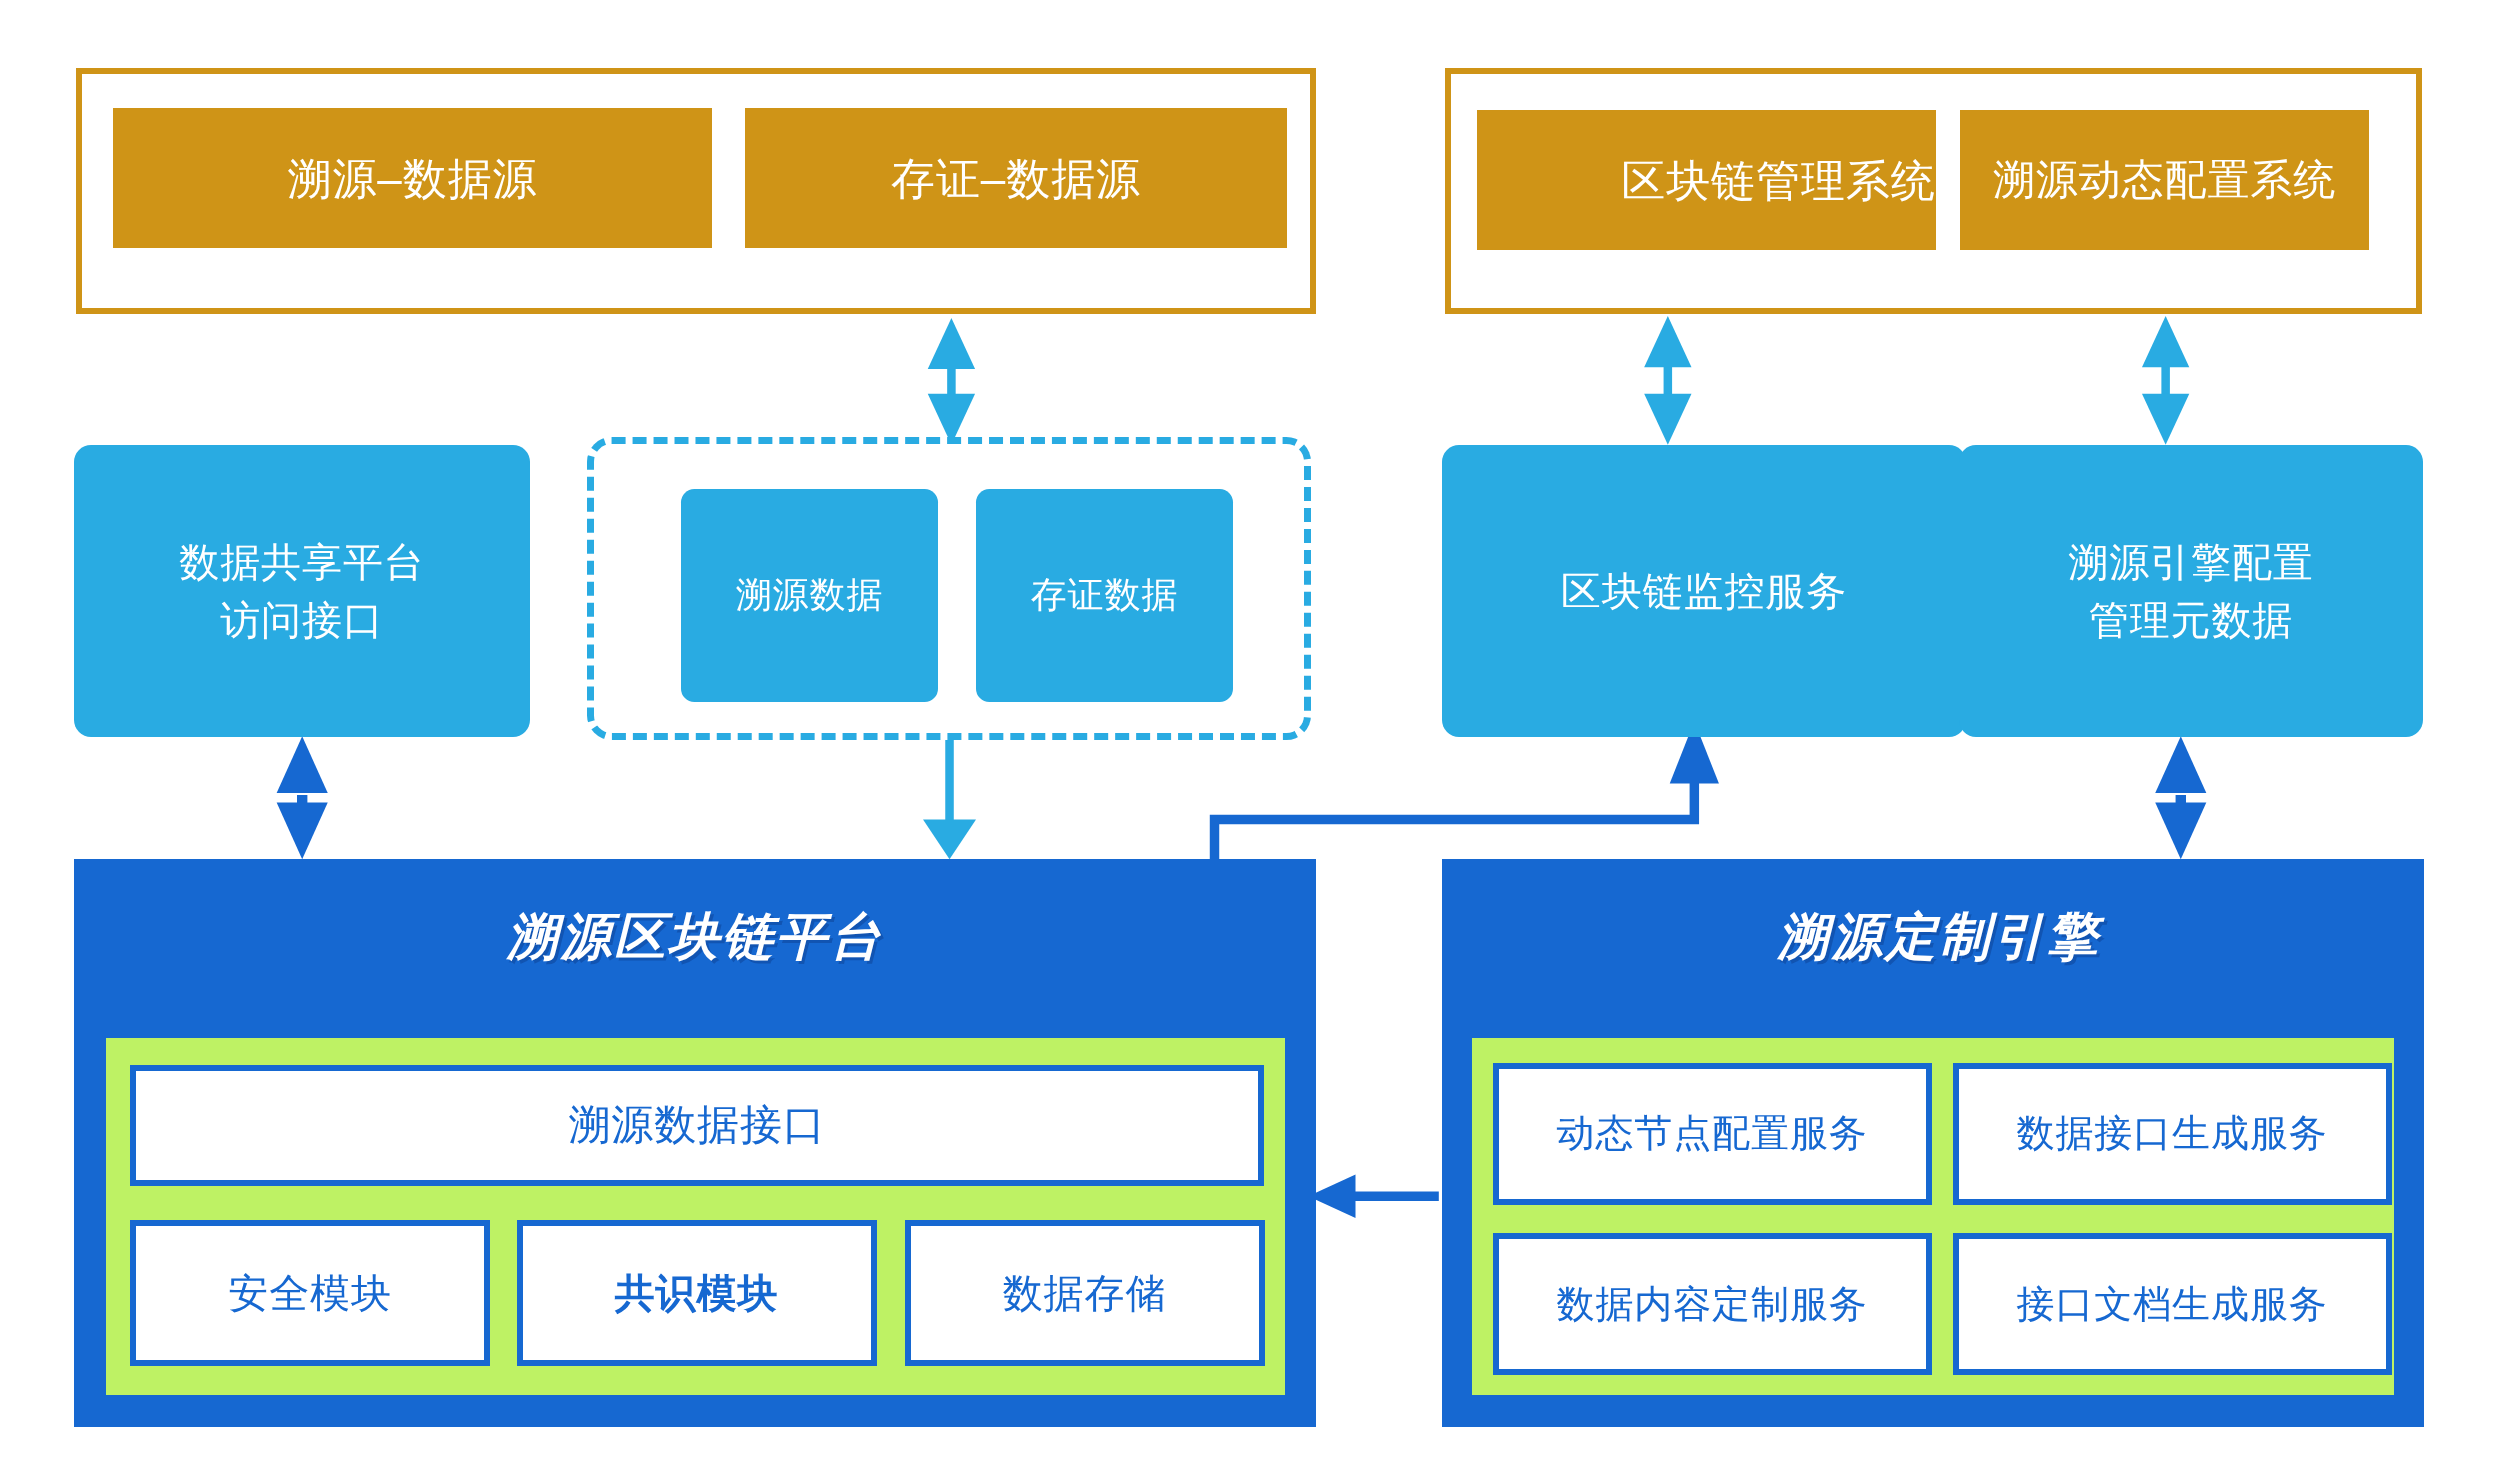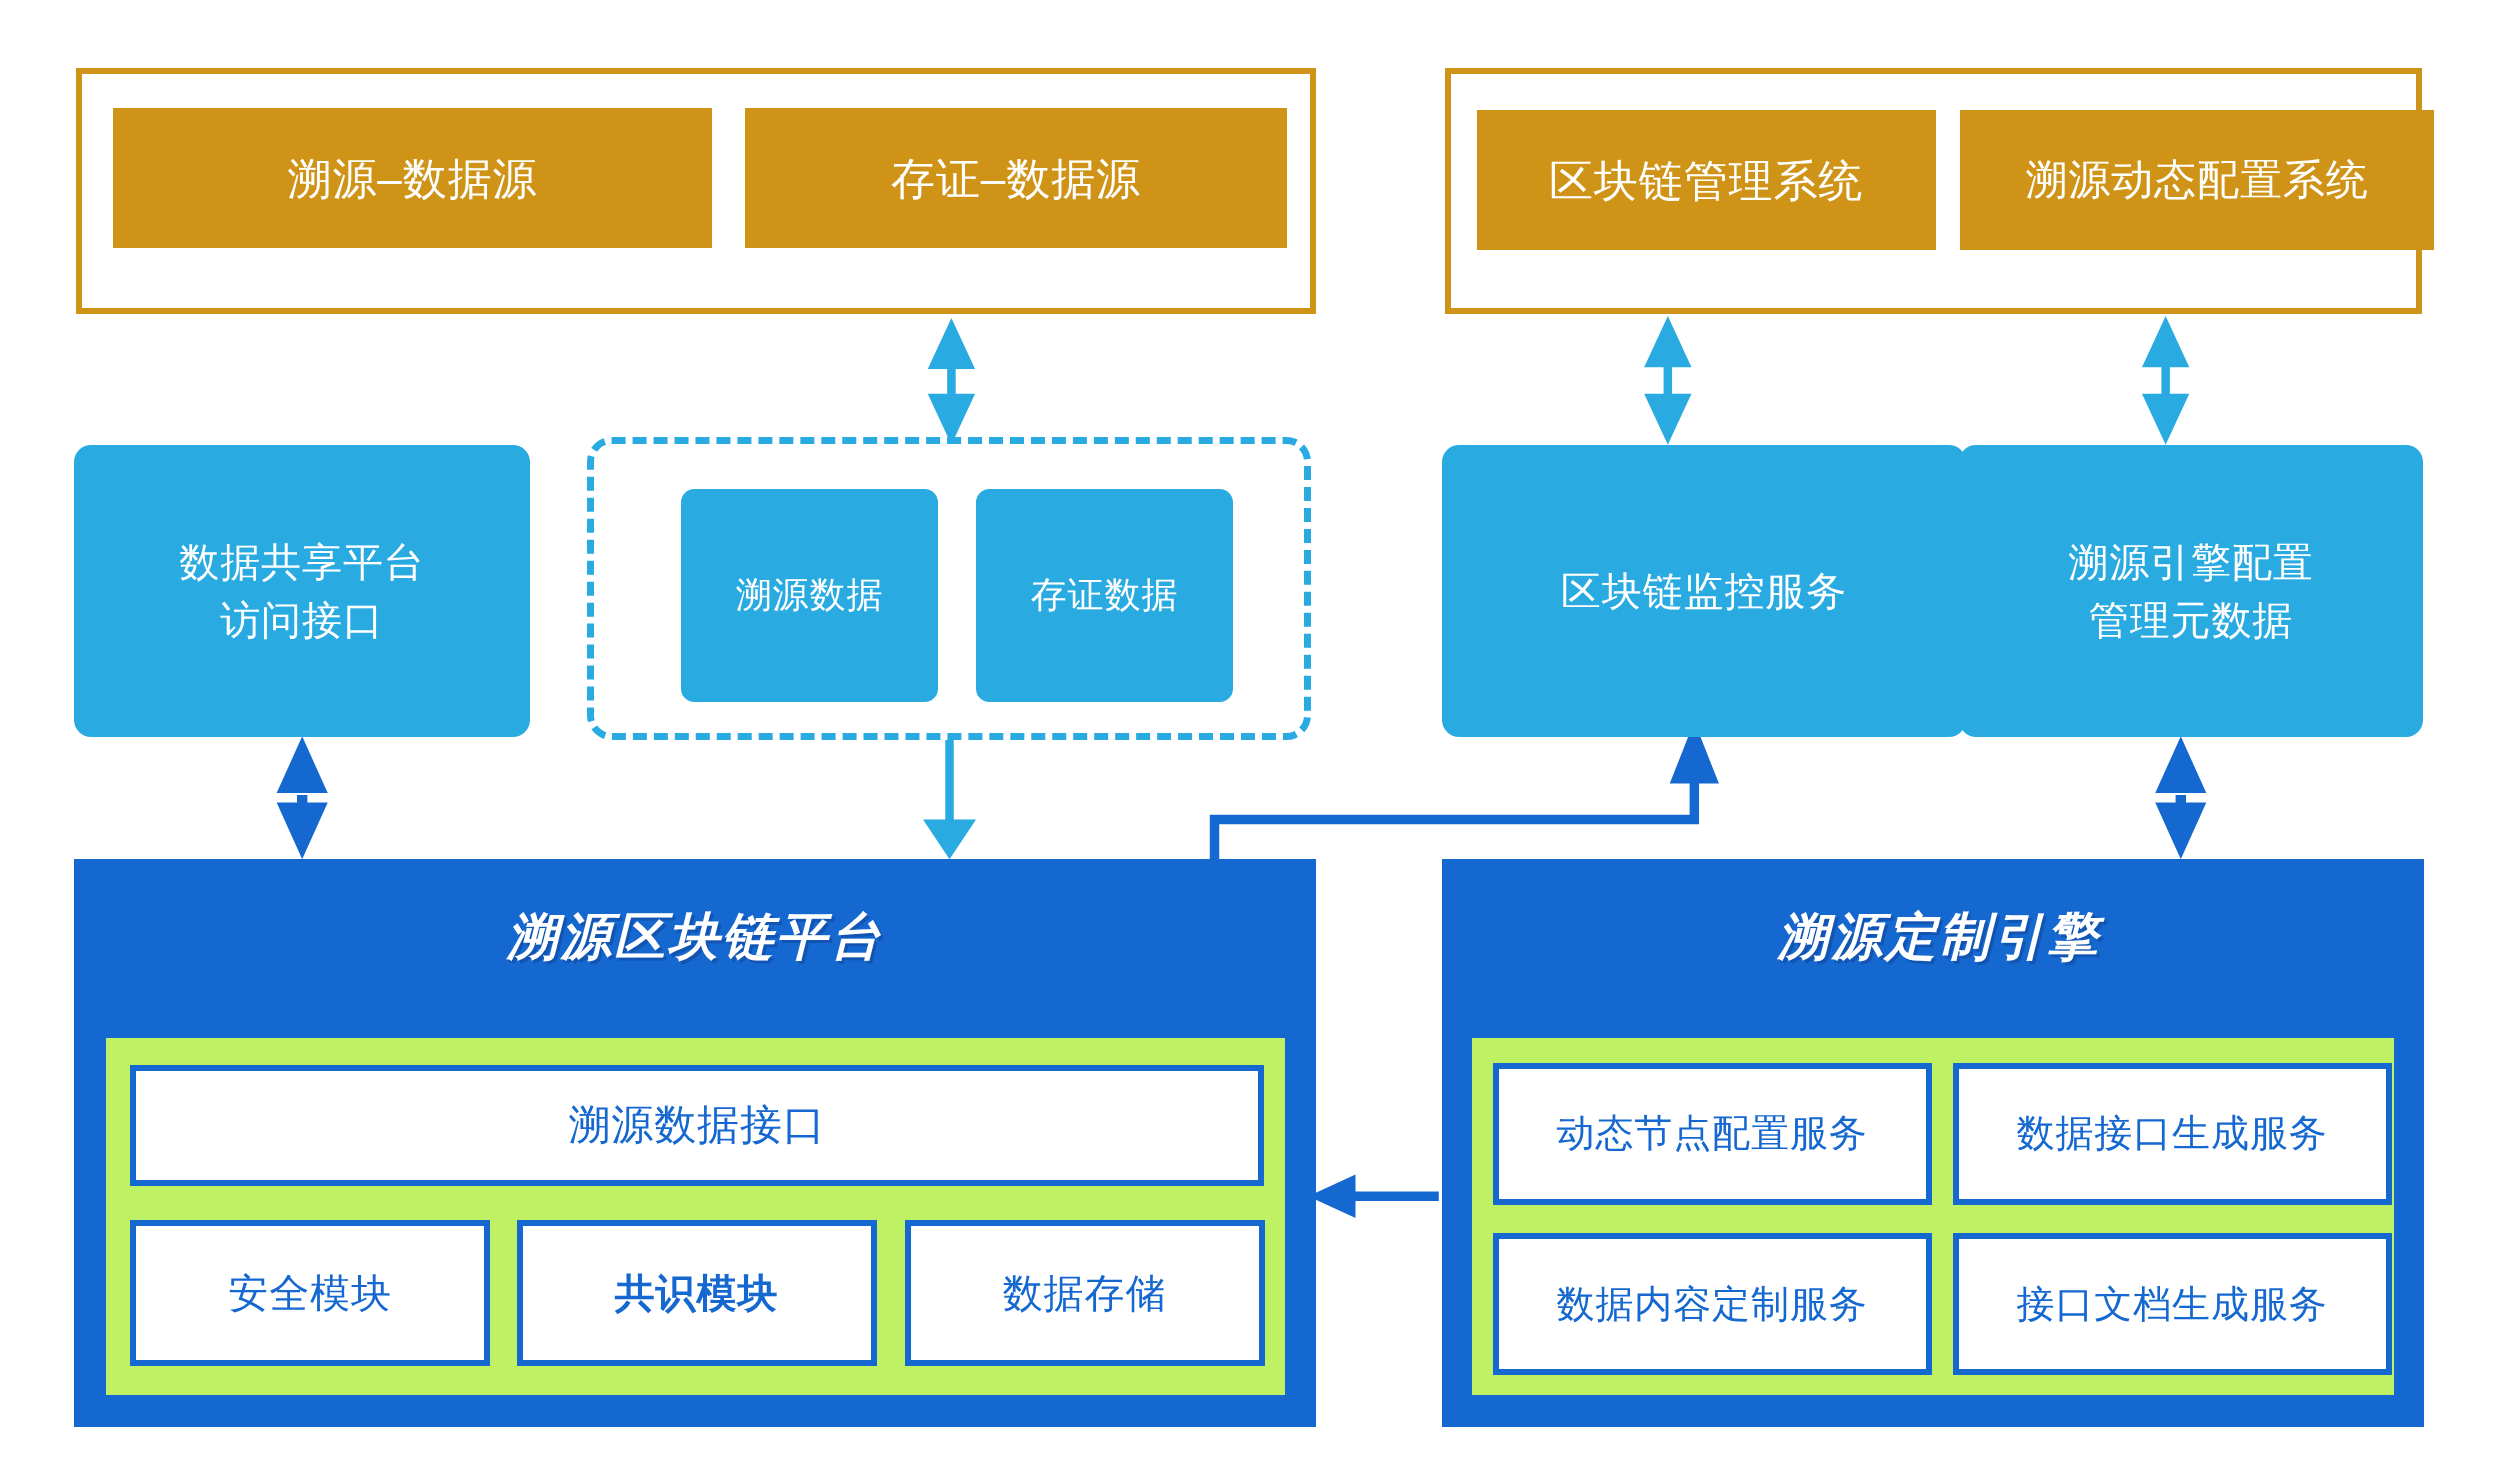--- a/index.html
+++ b/index.html
@@ -174,24 +174,24 @@
   <div class="abs orange-group" style="left:76px; top:68px; width:1240px; height:246px;">
     <div class="abs orange-tile" style="left:31px; top:34px; width:599px; height:140px;">
       <span>溯源–数据源</span>
     </div>
     <div class="abs orange-tile" style="left:663px; top:34px; width:542px; height:140px;">
       <span>存证–数据源</span>
     </div>
   </div>
 
   <div class="abs orange-group" style="left:1445px; top:68px; width:977px; height:246px;">
-    <div class="abs orange-tile" style="left:25.6px; top:36px; width:459px; height:140px;">
+    <div class="abs orange-tile" style="left:25.6px; top:36px; width:459px; height:140px;justify-content:flex-end;">
       <span>区块链管理系统</span>
     </div>
-    <div class="abs orange-tile" style="left:509px; top:36px; width:474px; height:140px; font-size:42px;">
+    <div class="abs orange-tile" style="left:509px; top:36px; width:409px; height:140px; font-size:42px;">
       <span>溯源动态配置系统</span>
     </div>
   </div>
 
   <div class="abs blue-card" style="left:74px; top:445px; width:456px; height:292px; flex-direction:column;">
     <span>数据共享平台</span>
     <span>访问接口</span>
   </div>
 
   <div class="abs dashed-group" style="left:587px; top:437px; width:724px; height:303px;">

